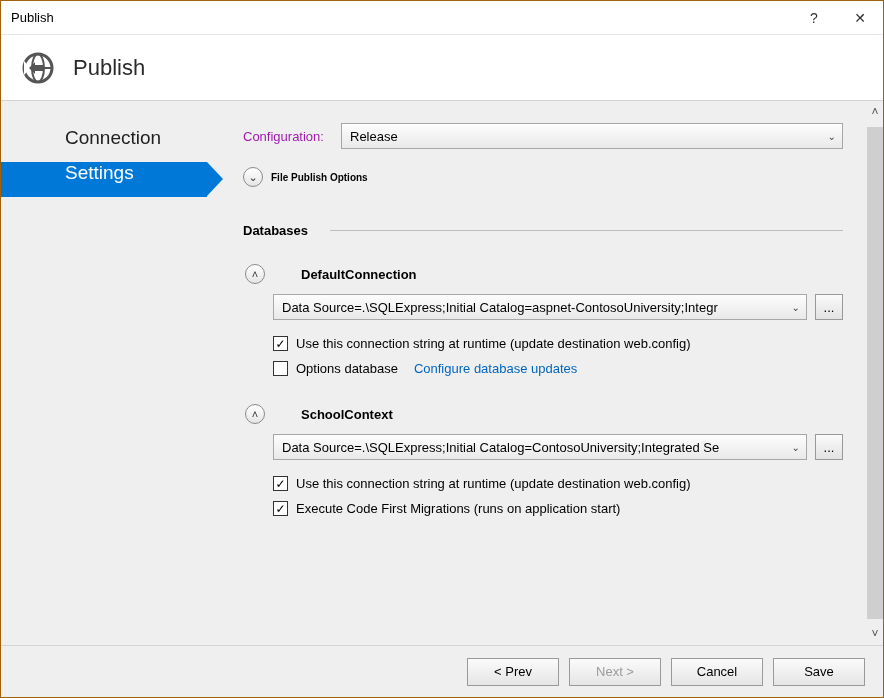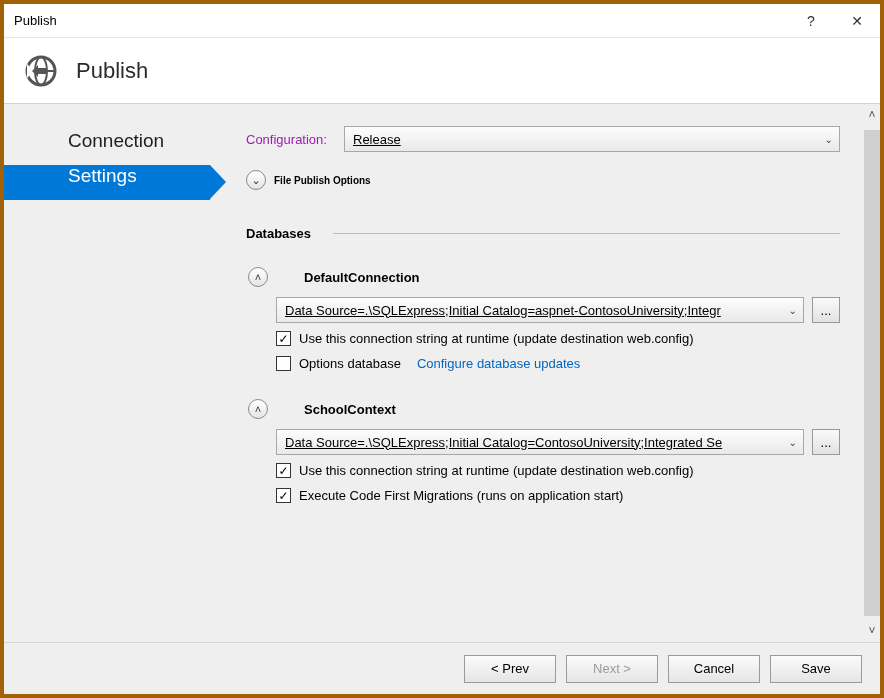--- a/index.html
+++ b/index.html
@@ -5,21 +5,21 @@
   * { box-sizing: border-box; }
   html, body {
     margin: 0; padding: 0;
     font-family: "Segoe UI", Arial, sans-serif;
     font-size: 13px;
     color: #000;
     background: #fff;
   }
   .window {
     width: 884px; height: 698px;
-    border: 4px solid #a16207;
+    border: 1px solid #a16207;
     display: flex; flex-direction: column;
     position: relative;
   }
   .titlebar {
     height: 34px;
     display: flex; align-items: center;
     padding: 0 0 0 10px;
     background: #fff;
     border-bottom: 1px solid #e6e6e6;
   }
@@ -115,21 +115,20 @@
     flex: 1;
     height: 26px;
     border: 1px solid #a7a7a7;
     background: linear-gradient(#fdfdfd,#e9e9e9);
     display: flex; align-items: center;
     padding: 0 22px 0 8px;
     position: relative;
     font-size: 13px;
     overflow: hidden;
     white-space: nowrap;
-    text-decoration: underline;
   }
   .combo .caret {
     position: absolute; right: 6px; top: 50%;
     transform: translateY(-50%);
     font-size: 10px; color: #444;
   }
   .expander-row {
     display: flex; align-items: center;
     gap: 8px;
     margin: 10px 0 18px 0;
@@ -152,21 +151,21 @@
   }
   .section-label .hr {
     flex: 1; height: 1px; background: #bdbdbd;
   }
   .db-block { padding-left: 2px; margin-bottom: 28px; }
   .db-header {
     display: flex; align-items: center;
     gap: 8px; margin-bottom: 10px;
   }
   .db-title { font-weight: 600; padding-left: 28px; }
-  .conn-row { display: flex; align-items: center; gap: 8px; margin-bottom: 8px; padding-left: 28px; }
+  .conn-row { display: flex; align-items: center; gap: 8px; margin-bottom: 16px; padding-left: 28px; }
   .conn-row .combo { flex: 1; }
   .browse-btn {
     width: 28px; height: 26px;
     border: 1px solid #999;
     background: linear-gradient(#fafafa,#e2e2e2);
     display: flex; align-items: center; justify-content: center;
     font-size: 13px;
   }
   .chk-row {
     display: flex; align-items: center; gap: 8px;

